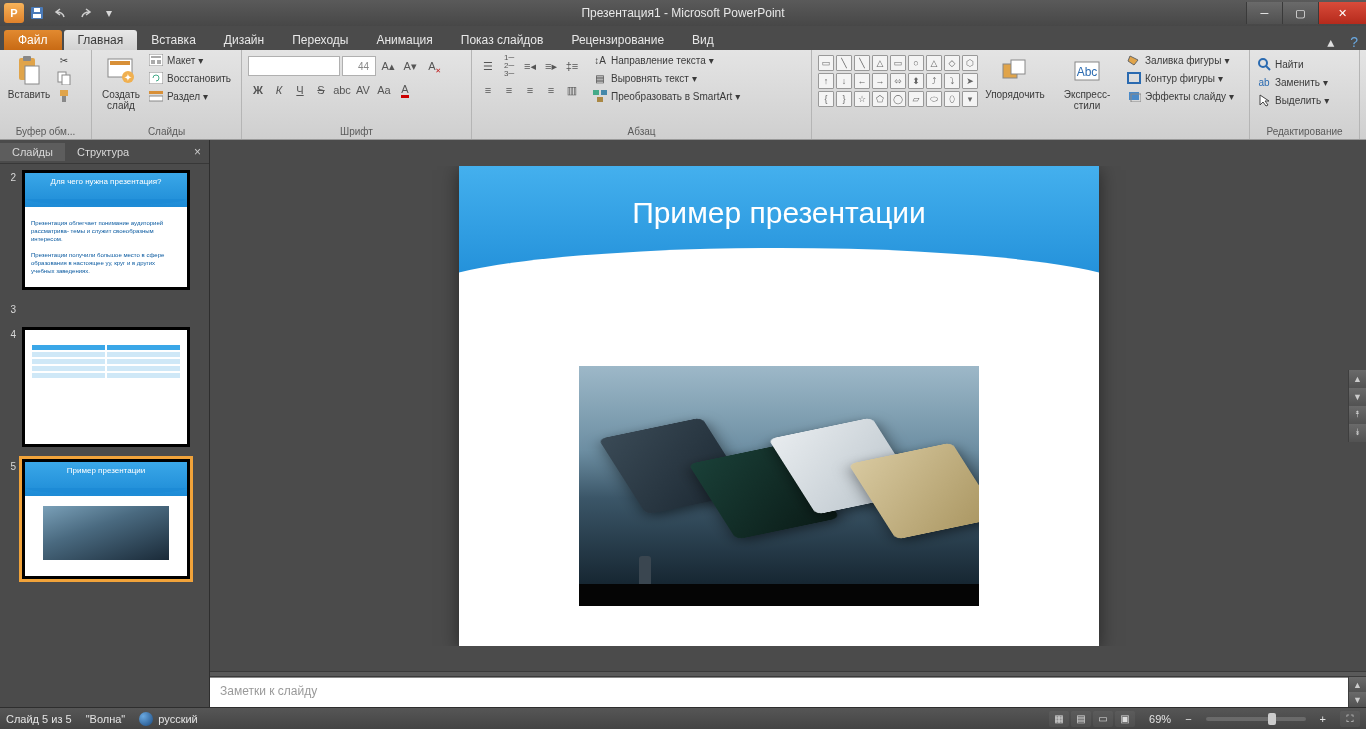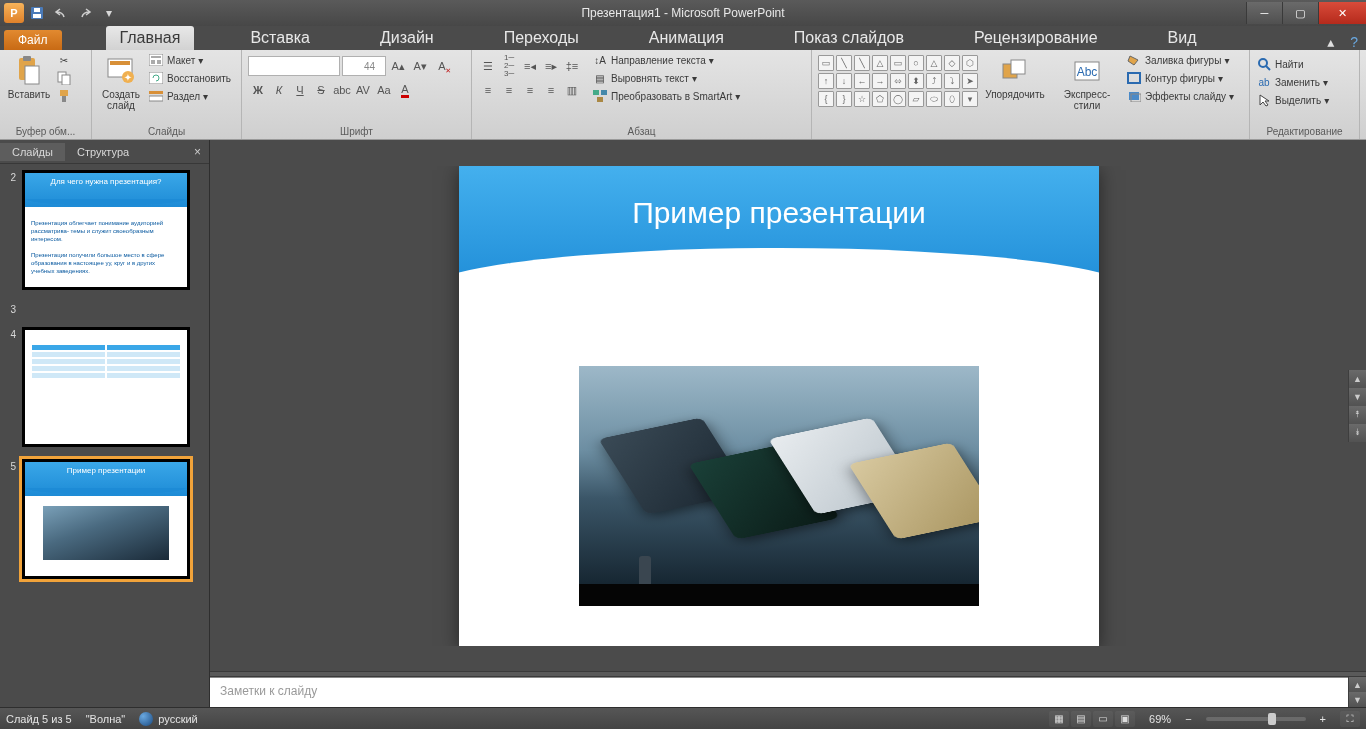--- a/index.html
+++ b/index.html
@@ -11,39 +11,39 @@
 .qat-icon { width: 20px; height: 20px; background: linear-gradient(#f7b35a,#e0812a); border-radius: 3px; display:flex; align-items:center; justify-content:center; color:#fff; font-weight:bold; font-size:11px; }
 .qat-btn { width: 22px; height: 22px; display:flex; align-items:center; justify-content:center; color:#d8d8d8; }
 .title-text { position:absolute; left:50%; transform:translateX(-50%); font-size: 12px; color:#e8e8e8; }
 .win-controls { margin-left:auto; display:flex; height:22px; }
 .win-btn { width:36px; display:flex; align-items:center; justify-content:center; background:linear-gradient(#6a6a6a,#505050); border-left:1px solid #3a3a3a; color:#fff; font-size:11px; }
 .win-btn.close { background: linear-gradient(#d94b3a,#b52a1c); width:48px; }
 
 
 .tabs-row { height: 24px; background: #4b4b4b; display:flex; align-items:flex-end; padding-left:4px; }
 .file-tab { background: linear-gradient(#e28a30,#c86a14); color:#fff; padding: 3px 14px; border-radius: 3px 3px 0 0; font-size:12px; margin-right:2px; }
-.tab { color:#e8e8e8; padding:3px 14px; font-size:16px; border-radius:3px 3px 0 0;margin-left:42px; }
+.tab { color:#e8e8e8; padding:3px 14px; font-size:12px; border-radius:3px 3px 0 0; }
 .tab.active { background: linear-gradient(#e8e8e8,#d2d2d2); color:#3a3a3a; }
 .tabs-row .spacer { flex:1; }
 .help-icon { color:#e0e0e0; padding:0 8px; font-size:14px;}
 
 
 .ribbon { height: 90px; background: linear-gradient(#e4e4e4,#cfcfcf); display:flex; border-bottom:1px solid #9a9a9a; }
 .rgroup { border-right:1px solid #b5b5b5; padding: 2px 6px 0 6px; display:flex; flex-direction:column; }
 .rgroup-body { flex:1; display:flex; align-items:flex-start; gap:4px; }
 .rgroup-label { text-align:center; font-size:10px; color:#5a5a5a; padding:1px 0 2px 0; position:relative; }
 .big-btn { display:flex; flex-direction:column; align-items:center; justify-content:center; width:46px; padding-top:3px; }
 .big-btn .ico { width:32px; height:32px; margin-bottom:2px; display:flex; align-items:center; justify-content:center; }
 .big-btn .lbl { font-size:10px; color:#3a3a3a; text-align:center; line-height:11px; }
 .small-col { display:flex; flex-direction:column; gap:2px; justify-content:center; }
 .small-row { display:flex; align-items:center; gap:3px; font-size:10px; color:#3a3a3a; white-space:nowrap; }
 .small-row .si { width:16px; height:16px; display:flex; align-items:center; justify-content:center; }
 .font-box { display:flex; align-items:center; gap:2px; }
 .font-combo { width:92px; height:20px; background:#fff; border:1px solid #b0b0b0; font-size:10px; padding:0 3px; display:flex; align-items:center; color:#888;}
-.font-size { width:34px; height:20px; background:#fff; border:1px solid #b0b0b0; font-size:10px; padding:0 21px; display:flex; align-items:center; color:#888;}
+.font-size { width:34px; height:20px; background:#fff; border:1px solid #b0b0b0; font-size:10px; padding:0 15px; display:flex; align-items:center; color:#888;}
 .btn-row { display:flex; gap:1px; }
 .tb { width:20px; height:20px; display:flex; align-items:center; justify-content:center; font-size:11px; color:#555; }
 .shape-grid { display:grid; grid-template-columns: repeat(9, 16px); grid-auto-rows:16px; gap:2px;padding-top:3px; }
 .shape-cell { border:1px solid #999; border-radius:1px; display:flex; align-items:center; justify-content:center; font-size:9px; color:#666; background:#f4f4f4; }
 
 
 .panel { display:flex; height: calc(100% - 26px - 24px - 90px - 22px); }
 
 
 .sorter { width: 210px; background:#4b4b4b; display:flex; flex-direction:column; border-right:1px solid #2e2e2e; }

